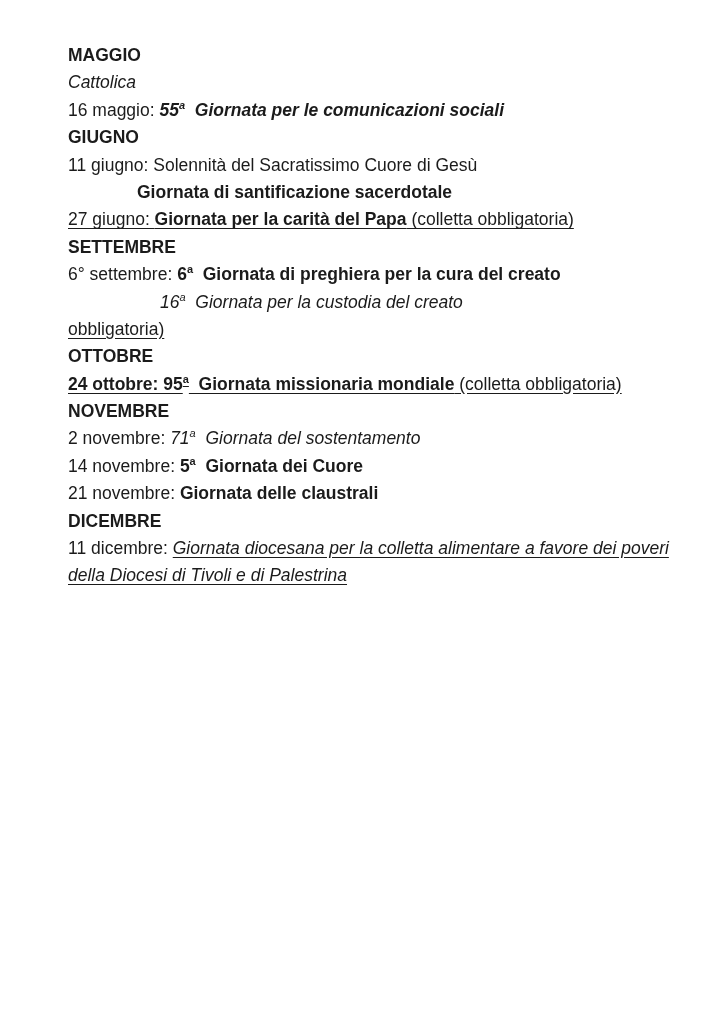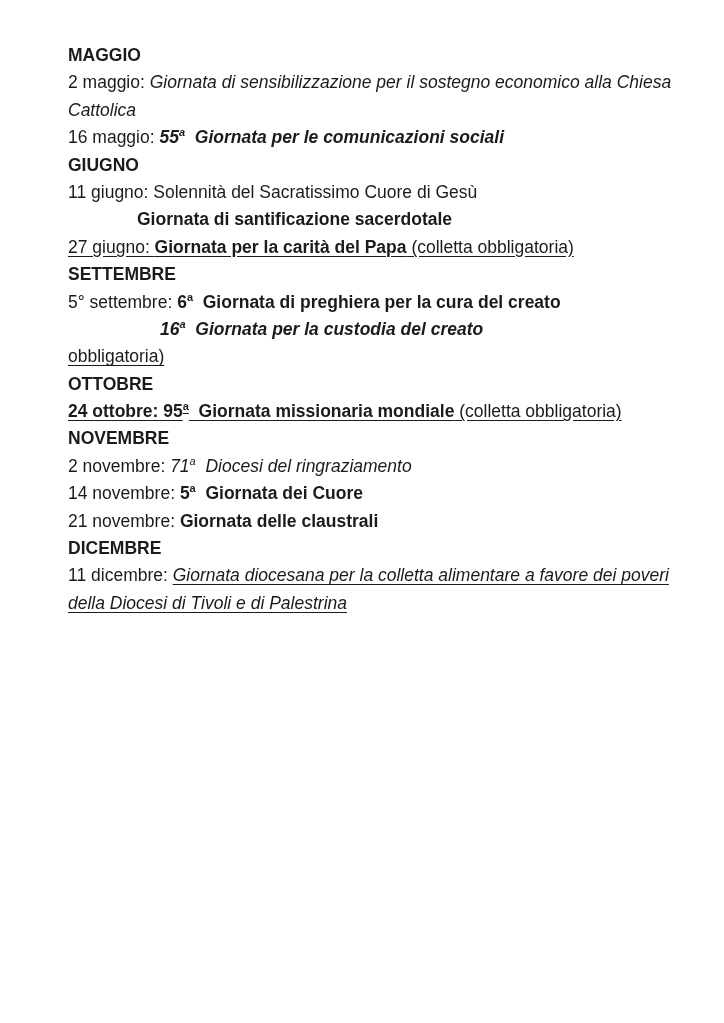--- a/index.html
+++ b/index.html
@@ -28,61 +28,60 @@
   .line {
     line-height: 27.4px;
     height: 27.4px;
     white-space: pre;
   }
   .b  { font-weight: bold; }
   .i  { font-style: italic; }
   .u  { text-decoration: underline; text-underline-offset: 3px; }
   .sup{ vertical-align: super; font-size: 11px; line-height: 0; }
   .ind1 { padding-left: 69px; }
-  .ind2 { padding-left: 92px; font-weight: bold; }
+  .ind2 { padding-left: 92px; }
 </style>
 </head>
 <body>
 
 <div class="page">
   <div class="doc">
 
     <div class="line"><span class="b">MAGGIO</span></div>
 
-    <div class="line"><span>2 maggio: </span><span class="i">Giornata di sensibilizzazione per il sostegno economico alla Chiesa</span></div>
 
     <div class="line"><span class="i">Cattolica</span></div>
 
     <div class="line"><span>16 maggio: </span><span class="b i">55</span><span class="b i sup">a</span><span class="b i">  Giornata per le comunicazioni sociali</span></div>
 
     <div class="line"><span class="b">GIUGNO</span></div>
 
     <div class="line"><span>11 giugno: Solennità del Sacratissimo Cuore di Gesù</span></div>
 
     <div class="line ind1"><span class="b">Giornata di santificazione sacerdotale</span></div>
 
     <div class="line"><span class="u">27 giugno: </span><span class="b u">Giornata per la carità del Papa</span><span class="u"> (colletta obbligatoria)</span></div>
 
     <div class="line"><span class="b">SETTEMBRE</span></div>
 
-    <div class="line"><span>5° settembre: </span><span class="b">6</span><span class="b sup">a</span><span class="b">  Giornata di preghiera per la cura del creato</span></div>
+    <div class="line"><span>6° settembre: </span><span class="b">6</span><span class="b sup">a</span><span class="b">  Giornata di preghiera per la cura del creato</span></div>
 
     <div class="line ind2"><span class="i">16</span><span class="i sup">a</span><span class="i">  Giornata per la custodia del creato</span></div>
 
 
     <div class="line"><span class="u">obbligatoria)</span></div>
 
     <div class="line"><span class="b">OTTOBRE</span></div>
 
     <div class="line"><span class="b u">24 ottobre: 95</span><span class="b u sup">a</span><span class="b u">  Giornata missionaria mondiale</span><span class="u"> (colletta obbligatoria)</span></div>
 
     <div class="line"><span class="b">NOVEMBRE</span></div>
 
 
-    <div class="line"><span>2 novembre: </span><span class="i">71</span><span class="i sup">a</span><span class="i">  Diocesi del ringraziamento</span></div>
+    <div class="line"><span>2 novembre: </span><span class="i">71</span><span class="i sup">a</span><span class="i">  Giornata del sostentamento</span></div>
 
     <div class="line"><span>14 novembre: </span><span class="b">5</span><span class="b sup">a</span><span class="b">  Giornata dei Cuore</span></div>
 
     <div class="line"><span>21 novembre: </span><span class="b">Giornata delle claustrali</span></div>
 
 
     <div class="line"><span class="b">DICEMBRE</span></div>
 
     <div class="line"><span>11 dicembre: </span><span class="i u">Giornata diocesana per la colletta alimentare a favore dei poveri</span></div>
 

